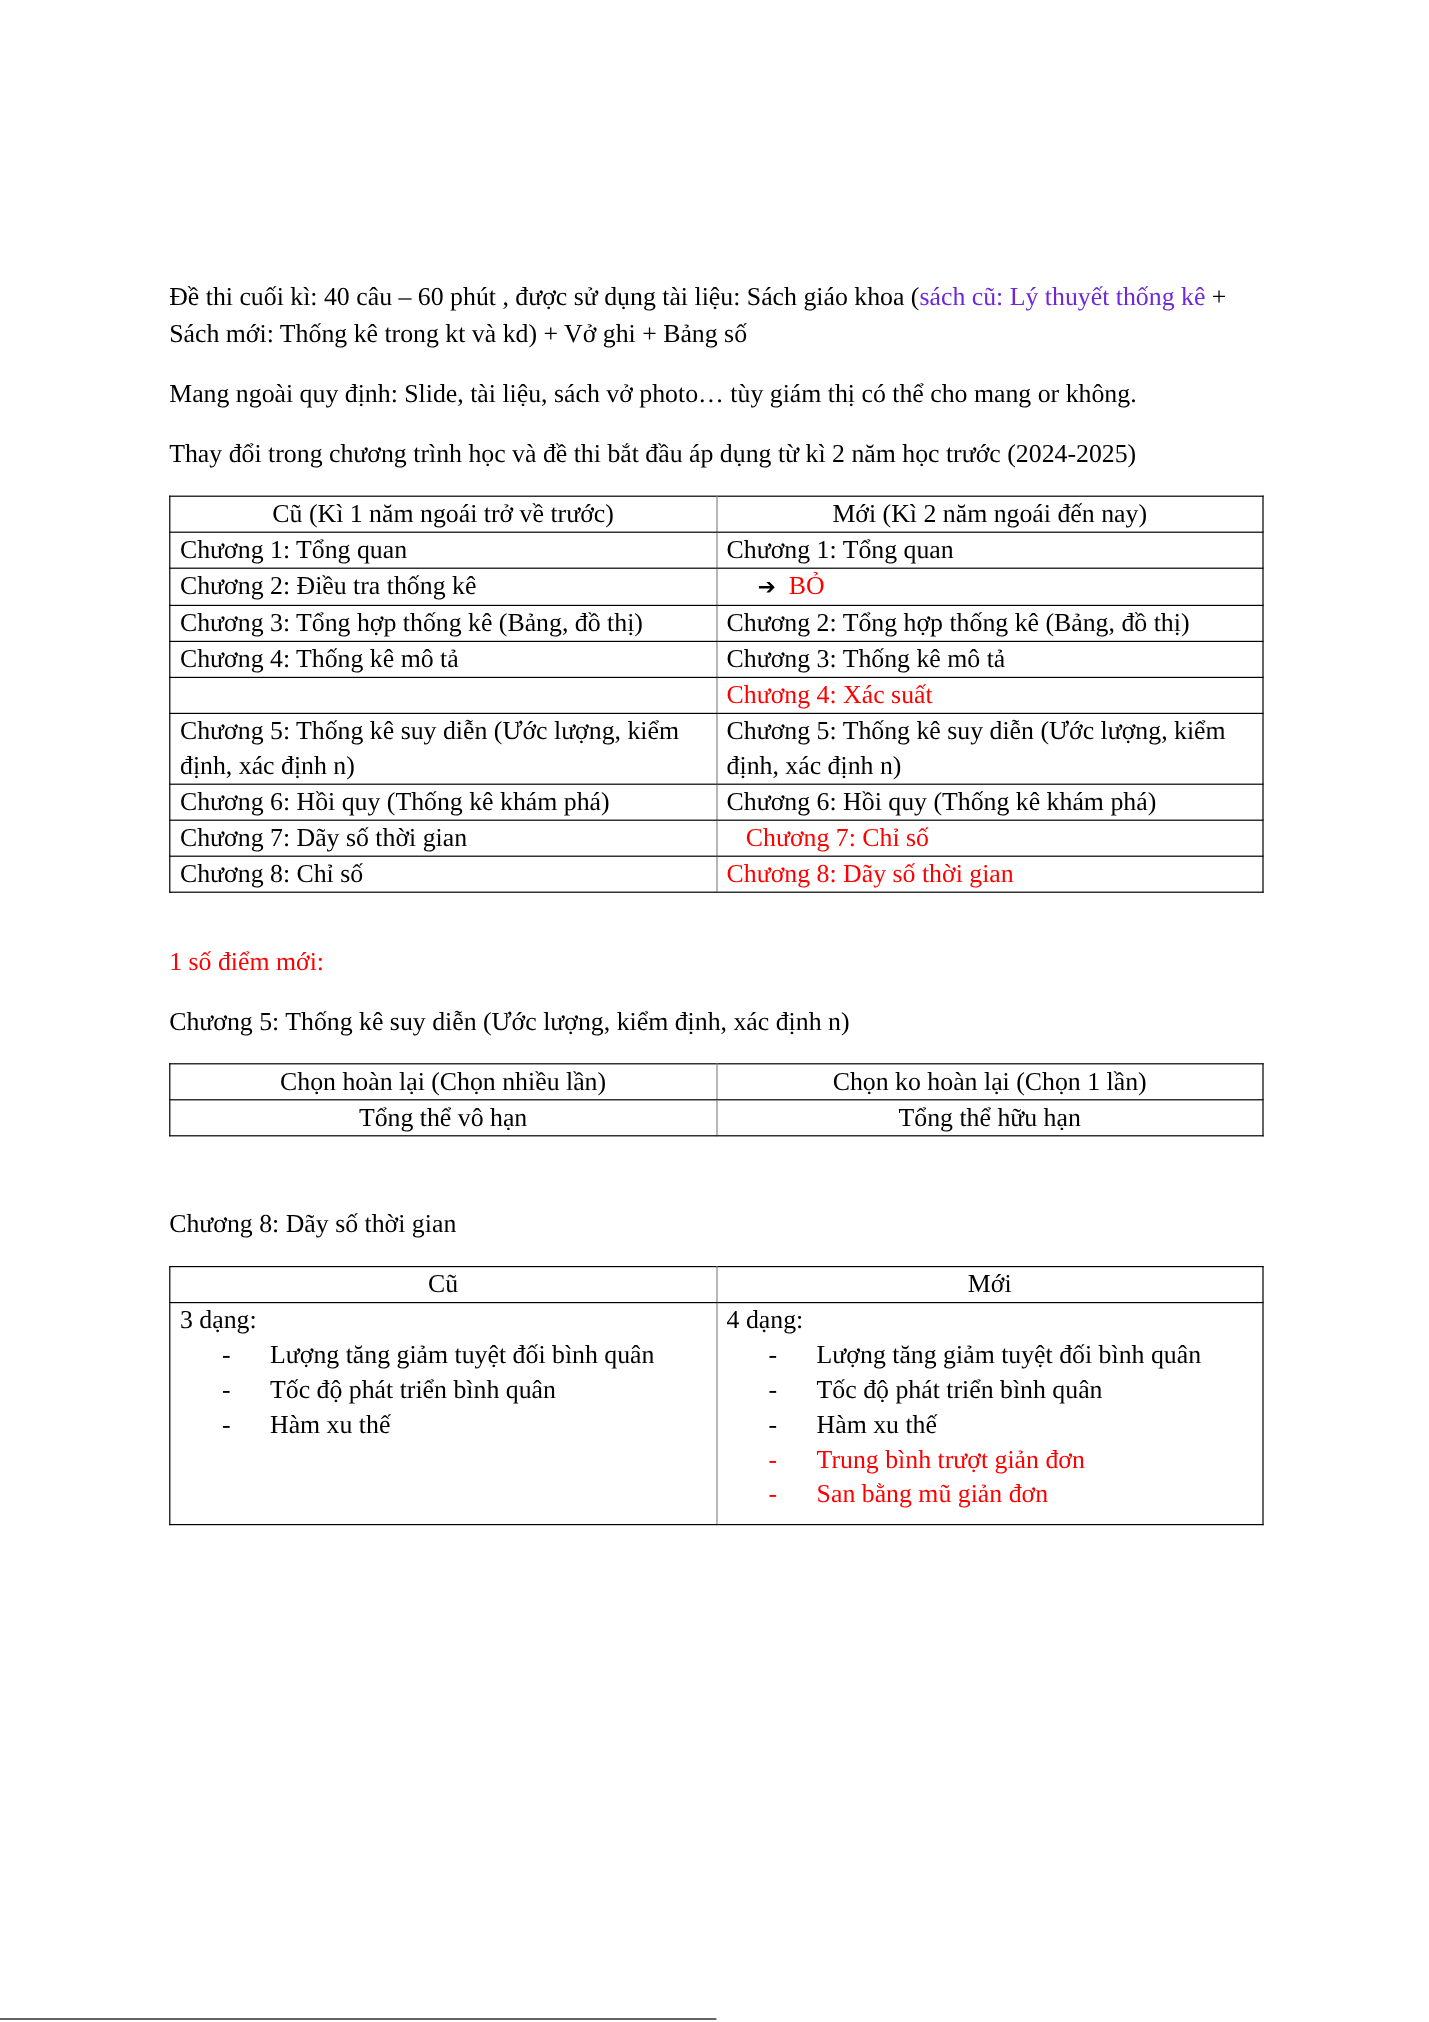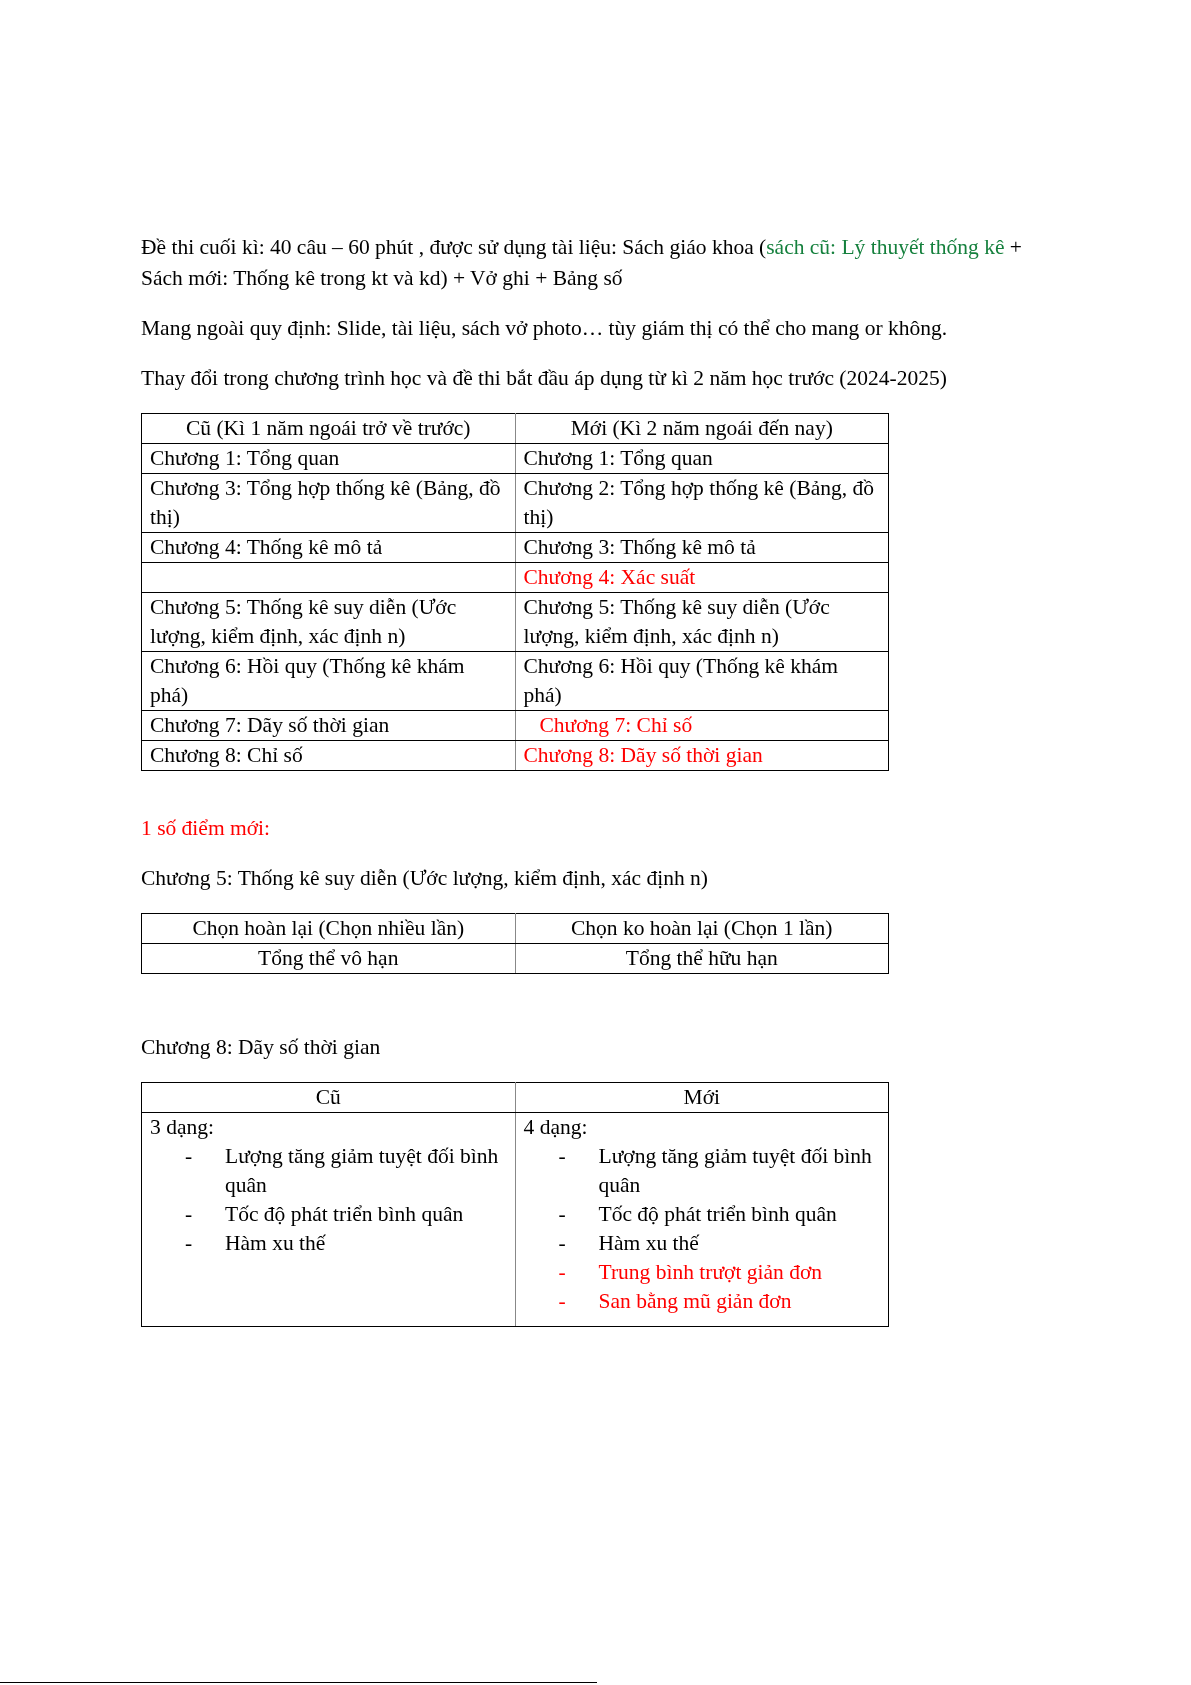--- a/index.html
+++ b/index.html
@@ -5,21 +5,21 @@
   html, body { margin: 0; padding: 0; background: #ffffff; }
   body {
     width: 1191px; height: 1685px; position: relative; overflow: hidden;
     font-family: "Liberation Serif", "DejaVu Serif", serif;
     color: #000; font-size: 21.5px; line-height: 31px;
   }
   .page { position: absolute; left: 141px; top: 232px; width: 912px; }
   p { margin: 0 0 19px 0; }
   .red { color: #ff0000; }
   table {
-    border-collapse: collapse; width: 748px; table-layout: fixed;
+    border-collapse: collapse; width: 912px; table-layout: fixed;
     font-size: 21.5px; line-height: 29px;
   }
   td {
     border-top: 1.5px solid #000; border-bottom: 1.5px solid #000;
     padding: 0 8px; vertical-align: top;
   }
   td.l { border-left: 1.5px solid #000; border-right: 1px solid #888; }
   td.r { border-right: 1.5px solid #000; border-left: 1px solid #888; }
   td.center { text-align: center; }
   .t1 { margin-top: 4px; margin-bottom: 42px; }
@@ -33,35 +33,39 @@
   .footnote-line {
     position: absolute; left: 0; top: 1682px; width: 597px; height: 0;
     border-top: 1.5px solid #000;
   }
 </style>
 </head>
 <body>
 
 <div class="page">
 
-  <p><span>Đề thi cuối kì: 40 câu – 60 phút , được sử dụng tài liệu: Sách giáo khoa (</span><span class="red" style="color: #15803d;">sách cũ: Lý thuyết thống kê</span><span> + Sách mới: Thống kê trong kt và kd) + Vở ghi + Bảng số</span></p>
+  <p><span>Đề thi cuối kì: 40 câu – 60 phút , được sử dụng tài liệu: Sách giáo khoa (</span><span class="red" style="color: #6d28d9;">sách cũ: Lý thuyết thống kê</span><span> + Sách mới: Thống kê trong kt và kd) + Vở ghi + Bảng số</span></p>
 
   <p>Mang ngoài quy định: Slide, tài liệu, sách vở photo… tùy giám thị có thể cho mang or không.</p>
 
   <p>Thay đổi trong chương trình học và đề thi bắt đầu áp dụng từ kì 2 năm học trước (2024-2025)</p>
 
   <table class="t1">
     <tbody>
       <tr>
         <td class="l center">Cũ (Kì 1 năm ngoái trở về trước)</td>
         <td class="r center">Mới (Kì 2 năm ngoái đến nay)</td>
       </tr>
       <tr>
         <td class="l">Chương 1: Tổng quan</td>
         <td class="r">Chương 1: Tổng quan</td>
+      </tr>
+      <tr>
+        <td class="l">Chương 2: Điều tra thống kê</td>
+        <td class="r arrow-cell"><span style="font-family:'DejaVu Sans',sans-serif;font-size:18px;">➔</span>&nbsp;&nbsp;<span class="red" style="color: rgb(255, 0, 0);">BỎ</span></td>
       </tr>
       <tr>
         <td class="l">Chương 3: Tổng hợp thống kê (Bảng, đồ thị)</td>
         <td class="r">Chương 2: Tổng hợp thống kê (Bảng, đồ thị)</td>
       </tr>
       <tr>
         <td class="l">Chương 4: Thống kê mô tả</td>
         <td class="r">Chương 3: Thống kê mô tả</td>
       </tr>
       <tr>

